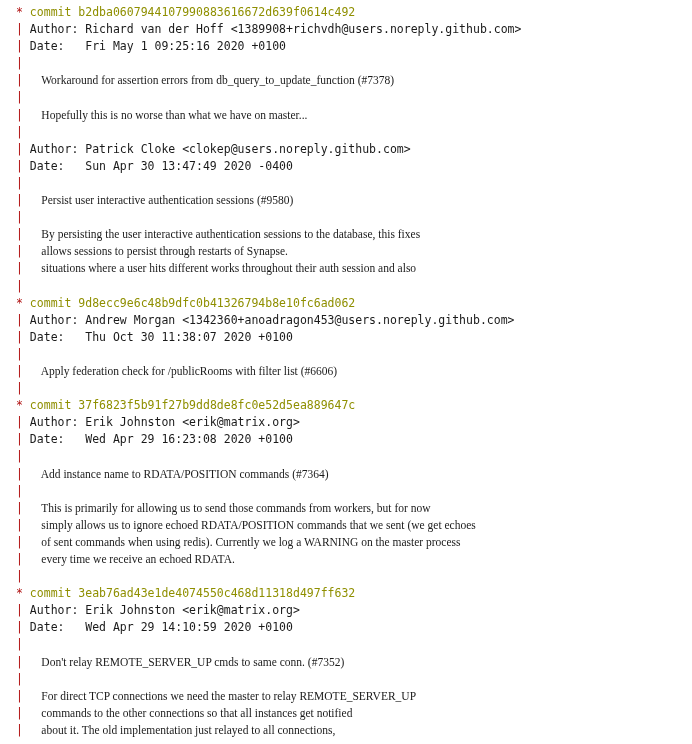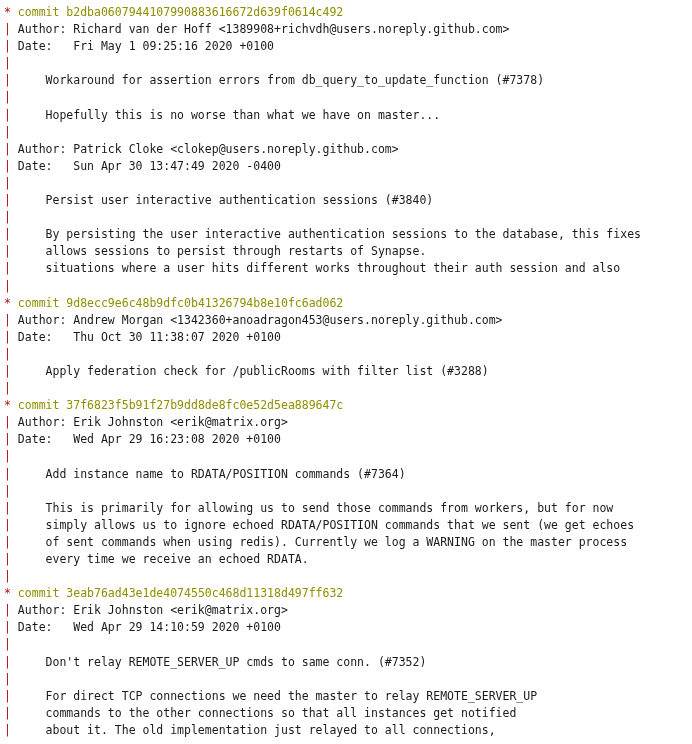--- a/index.html
+++ b/index.html
@@ -15,68 +15,69 @@
     font-size: 11.5px;
     line-height: 17.1px;
     color: #1a1a1a;
   }
   #log {
     padding: 4px 0 0 0;
   }
   .line {
     white-space: pre;
     height: 17.1px;
-    padding-left: 4px;
+    padding-left: 16px;
   }
   .graph {
     color: #b01010;
   }
   .graph.star {
     color: #b01010;
   }
   .commit-line .sha,
   .commit-line .kw {
     color: #8f8f00;
   }
   .commit-line .kw { color: #8f8f00; }
   .commit-line .sha { color: #8f8f00; }
   .meta {
     color: #1a1a1a;
     text-align: center;
   }
   .body {
     color: #1a1a1a;
+    font-family: Liberation Serif, serif;
   }
 </style>
 </head>
 <body>
 
 <div id="log">
     <div class="line commit-line"><span class="graph star">* </span><span class="kw">commit </span><span class="sha">b2dba0607944107990883616672d639f0614c492</span></div>
     <div class="line"><span class="graph">| </span><span class="meta">Author: Richard van der Hoff &lt;1389908+richvdh@users.noreply.github.com&gt;</span></div>
     <div class="line"><span class="graph">| </span><span class="meta">Date:   Fri May 1 09:25:16 2020 +0100</span></div>
     <div class="line"><span class="graph">| </span><span class="body"></span></div>
     <div class="line"><span class="graph">| </span><span class="body">    Workaround for assertion errors from db_query_to_update_function (#7378)</span></div>
     <div class="line"><span class="graph">| </span><span class="body"></span></div>
     <div class="line"><span class="graph">| </span><span class="body">    Hopefully this is no worse than what we have on master...</span></div>
     <div class="line"><span class="graph">| </span><span class="body"></span></div>
     <div class="line"><span class="graph">| </span><span class="meta">Author: Patrick Cloke &lt;clokep@users.noreply.github.com&gt;</span></div>
     <div class="line"><span class="graph">| </span><span class="meta">Date:   Sun Apr 30 13:47:49 2020 -0400</span></div>
     <div class="line"><span class="graph">| </span><span class="body"></span></div>
-    <div class="line"><span class="graph">| </span><span class="body">    Persist user interactive authentication sessions (#3840)</span></div>
+    <div class="line"><span class="graph">| </span><span class="body">    Persist user interactive authentication sessions (#9580)</span></div>
     <div class="line"><span class="graph">| </span><span class="body"></span></div>
     <div class="line"><span class="graph">| </span><span class="body">    By persisting the user interactive authentication sessions to the database, this fixes</span></div>
     <div class="line"><span class="graph">| </span><span class="body">    allows sessions to persist through restarts of Synapse.</span></div>
     <div class="line"><span class="graph">| </span><span class="body">    situations where a user hits different works throughout their auth session and also</span></div>
     <div class="line"><span class="graph">| </span><span class="body"></span></div>
     <div class="line commit-line"><span class="graph star">* </span><span class="kw">commit </span><span class="sha">9d8ecc9e6c48b9dfc0b41326794b8e10fc6ad062</span></div>
     <div class="line"><span class="graph">| </span><span class="meta">Author: Andrew Morgan &lt;1342360+anoadragon453@users.noreply.github.com&gt;</span></div>
     <div class="line"><span class="graph">| </span><span class="meta">Date:   Thu Oct 30 11:38:07 2020 +0100</span></div>
     <div class="line"><span class="graph">| </span><span class="body"></span></div>
-    <div class="line"><span class="graph">| </span><span class="body">    Apply federation check for /publicRooms with filter list (#3288)</span></div>
+    <div class="line"><span class="graph">| </span><span class="body">    Apply federation check for /publicRooms with filter list (#6606)</span></div>
     <div class="line"><span class="graph">| </span><span class="body"></span></div>
     <div class="line commit-line"><span class="graph star">* </span><span class="kw">commit </span><span class="sha">37f6823f5b91f27b9dd8de8fc0e52d5ea889647c</span></div>
     <div class="line"><span class="graph">| </span><span class="meta">Author: Erik Johnston &lt;erik@matrix.org&gt;</span></div>
     <div class="line"><span class="graph">| </span><span class="meta">Date:   Wed Apr 29 16:23:08 2020 +0100</span></div>
     <div class="line"><span class="graph">| </span><span class="body"></span></div>
     <div class="line"><span class="graph">| </span><span class="body">    Add instance name to RDATA/POSITION commands (#7364)</span></div>
     <div class="line"><span class="graph">| </span><span class="body"></span></div>
     <div class="line"><span class="graph">| </span><span class="body">    This is primarily for allowing us to send those commands from workers, but for now</span></div>
     <div class="line"><span class="graph">| </span><span class="body">    simply allows us to ignore echoed RDATA/POSITION commands that we sent (we get echoes</span></div>
     <div class="line"><span class="graph">| </span><span class="body">    of sent commands when using redis). Currently we log a WARNING on the master process</span></div>

